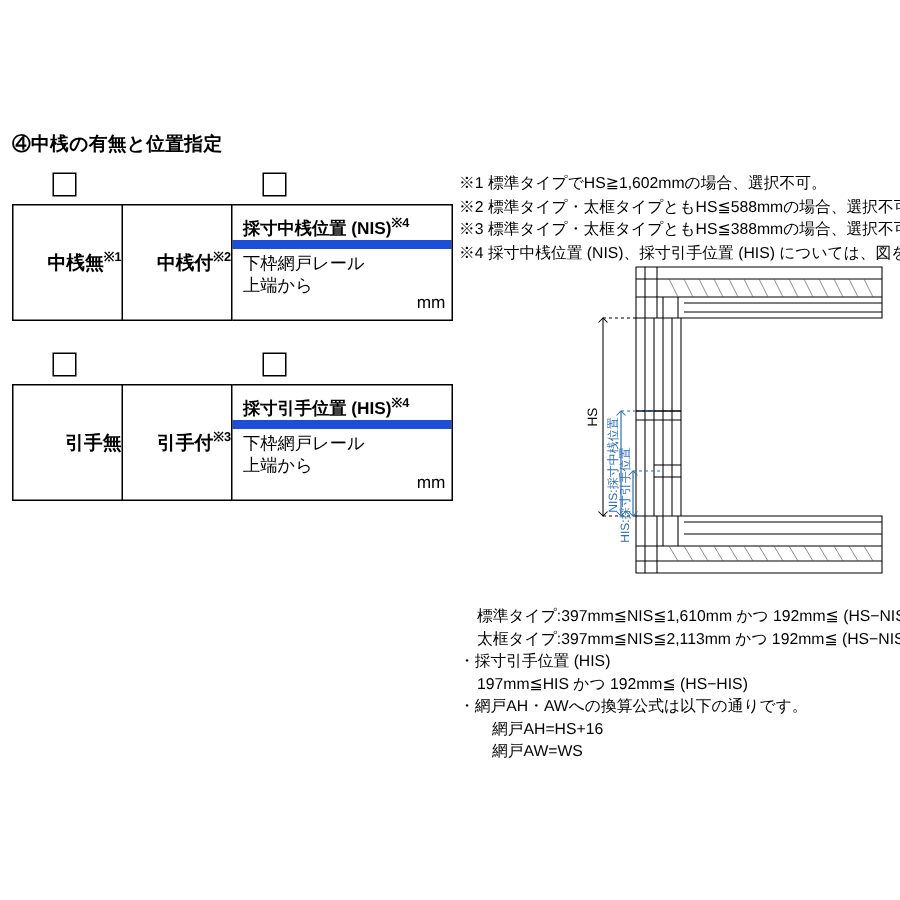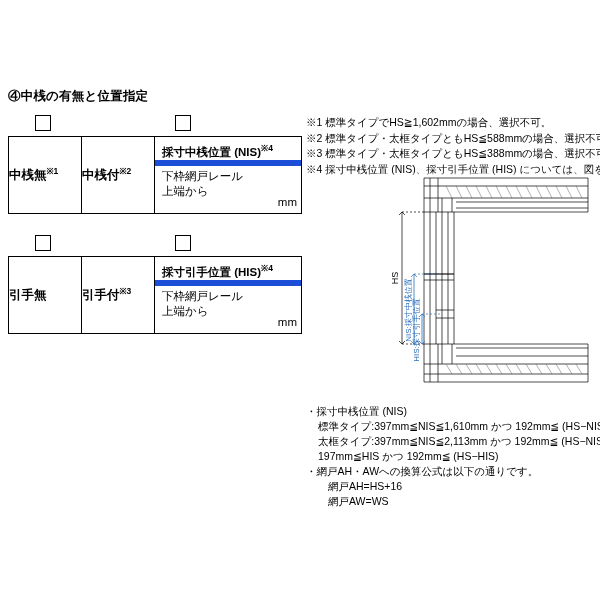--- a/index.html
+++ b/index.html
@@ -57,28 +57,28 @@
     table-layout: fixed;
   }
   table.opt td {
     border: 1px solid #000;
     vertical-align: middle;
     padding: 0;
   }
   .cell-none {
     width: 72px;
     height: 72px;
-    text-align: left;
+    text-align: right;
     font-size: 12.5px;
     font-weight: bold;
     border-radius: 22px;
   }
   .cell-with {
     width: 72px;
-    text-align: left;
+    text-align: right;
     font-size: 12.5px;
     font-weight: bold;
   }
   .cell-detail {
     width: 146px;
     padding: 0 !important;
   }
   .detail-title {
     border-bottom: 6px solid #1d4ed8;
     font-size: 11.5px;
@@ -297,22 +297,22 @@
         <path d="M116,146 L134,146" stroke="#2a6ebb" stroke-dasharray="2,2"></path>
       </g>
 
       <text x="92" y="110" transform="rotate(-90 92 110)" text-anchor="middle" font-family="Liberation Sans, sans-serif" font-size="9" fill="#000">HS</text>
       <text x="105" y="142" transform="rotate(-90 105 142)" text-anchor="middle" font-family="Liberation Sans, sans-serif" font-size="8" fill="#2a6ebb">NIS:採寸中桟位置</text>
       <text x="113" y="162" transform="rotate(-90 113 162)" text-anchor="middle" font-family="Liberation Sans, sans-serif" font-size="8" fill="#2a6ebb">HIS:採寸引手位置</text>
     </svg>
   </div>
 
   <div class="bottom-notes">
-    <div class="bn-head">・採寸中桟位置 (NIS)</div>
     <div class="bn-sub">標準タイプ:397mm≦NIS≦1,610mm かつ 192mm≦ (HS−NIS)</div>
     <div class="bn-sub">太框タイプ:397mm≦NIS≦2,113mm かつ 192mm≦ (HS−NIS)</div>
+    <div class="bn-head">・採寸引手位置 (HIS)</div>
     <div class="bn-sub">197mm≦HIS かつ 192mm≦ (HS−HIS)</div>
     <div class="bn-head">・網戸AH・AWへの換算公式は以下の通りです。</div>
     <div class="bn-sub2">網戸AH=HS+16</div>
     <div class="bn-sub2">網戸AW=WS</div>
   </div>
 
 </div>
 
 </body></html>

